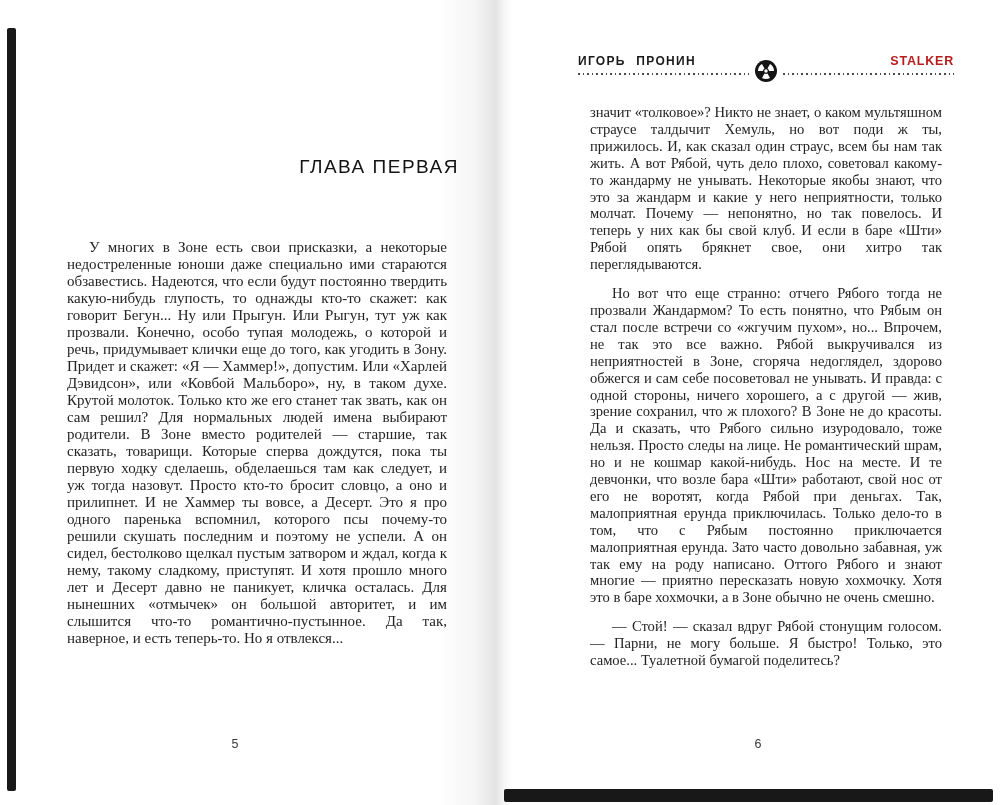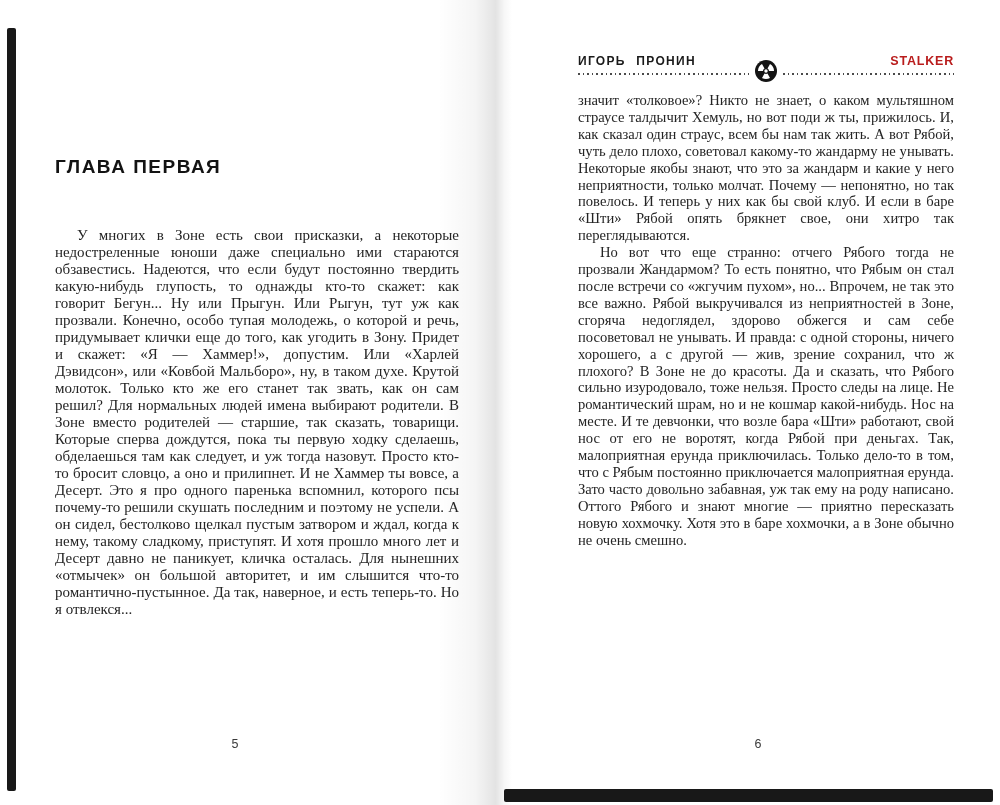--- a/index.html
+++ b/index.html
@@ -20,25 +20,25 @@
   .running-header{position:absolute;left:578px;top:54px;width:376px;height:32px;font-family:Liberation Sans, sans-serif;}
   .author{position:absolute;left:0;top:0;font-size:12px;font-weight:bold;letter-spacing:1.3px;word-spacing:6px;color:#1a1a1a;white-space:nowrap;}
   .series{position:absolute;right:0;top:0;font-size:12.5px;font-weight:bold;letter-spacing:0.8px;color:#b91c1c;}
   .dots{position:absolute;top:19px;height:2px;
     background-image:repeating-linear-gradient(to right,#4a4a4a 0 1.6px, transparent 1.6px 4.6px);}
   .dots.l{left:0;width:calc(50% - 17px);}
   .dots.r{right:0;width:calc(50% - 17px);}
   .rad{position:absolute;left:50%;top:6px;transform:translateX(-50%);width:22px;height:22px;}
 
   
-  .chapter-title{position:absolute;left:55px;top:156px;width:404px;text-align:left;
-    font-family:"Liberation Sans", sans-serif;font-weight:bold;font-size:19px;letter-spacing:1.5px;color:#131313;}
+  .chapter-title{position:absolute;left:55px;top:156px;width:404px;text-align:right;
+    font-family:"Liberation Sans", sans-serif;font-weight:normal;font-size:19px;letter-spacing:1.5px;color:#131313;}
   .body-left{position:absolute;left:55px;top:227px;width:404px;font-size:15px;line-height:17px;text-align:justify;color:#242424;}
   .body-right{position:absolute;left:578px;top:92px;width:376px;font-size:14.6px;line-height:16.9px;text-align:justify;color:#242424;}
-  p.para{margin:0;padding:0;}
+  p.para{margin:12px;padding:0;}
   p.para.indent{text-indent:22px;}
   p.para.cont-next{text-align-last:justify;}
 
   .pagenum{position:absolute;top:737px;font-family:"Liberation Sans", sans-serif;font-size:12.5px;color:#3a3a3a;text-align:center;}
   .pagenum.l{left:55px;width:360px;}
   .pagenum.r{left:578px;width:360px;}
 </style>
 </head>
 <body>
 
@@ -68,20 +68,21 @@
             <path d="M12.5,13.6 L15,17.93 A8,8 0 0 1 7,17.93 L9.5,13.6 A3,3 0 0 0 12.5,13.6 Z" transform="rotate(120,11,11)"></path>
             <path d="M12.5,13.6 L15,17.93 A8,8 0 0 1 7,17.93 L9.5,13.6 A3,3 0 0 0 12.5,13.6 Z" transform="rotate(240,11,11)"></path>
             <circle cx="11" cy="11" r="1.7"></circle>
           </g>
         </svg>
       </span>
     </div>
     <div class="body-right">
         <p class="para">значит «толковое»? Никто не знает, о каком мультяшном страусе талдычит Хемуль, но вот поди ж ты, прижилось. И, как сказал один страус, всем бы нам так жить. А вот Рябой, чуть дело плохо, советовал какому-то жандарму не унывать. Некоторые якобы знают, что это за жандарм и какие у него неприятности, только молчат. Почему — непонятно, но так повелось. И теперь у них как бы свой клуб. И если в баре «Шти» Рябой опять брякнет свое, они хитро так переглядываются.</p>
         <p class="para indent">Но вот что еще странно: отчего Рябого тогда не прозвали Жандармом? То есть понятно, что Рябым он стал после встречи со «жгучим пухом», но... Впрочем, не так это все важно. Рябой выкручивался из неприятностей в Зоне, сгоряча недоглядел, здорово обжегся и сам себе посоветовал не унывать. И правда: с одной стороны, ничего хорошего, а с другой — жив, зрение сохранил, что ж плохого? В Зоне не до красоты. Да и сказать, что Рябого сильно изуродовало, тоже нельзя. Просто следы на лице. Не романтический шрам, но и не кошмар какой-нибудь. Нос на месте. И те девчонки, что возле бара «Шти» работают, свой нос от его не воротят, когда Рябой при деньгах. Так, малоприятная ерунда приключилась. Только дело-то в том, что с Рябым постоянно приключается малоприятная ерунда. Зато часто довольно забавная, уж так ему на роду написано. Оттого Рябого и знают многие — приятно пересказать новую хохмочку. Хотя это в баре хохмочки, а в Зоне обычно не очень смешно.</p>
+        <p class="para indent">— Стой! — сказал вдруг Рябой стонущим голосом. — Парни, не могу больше. Я быстро! Только, это самое... Туалетной бумагой поделитесь?</p>
       </div>
     <div class="pagenum r">6</div>
   </div>
 
   <div class="edge-left"></div>
   <div class="edge-bottom"></div>
 
 </div>
 
 </body></html>

